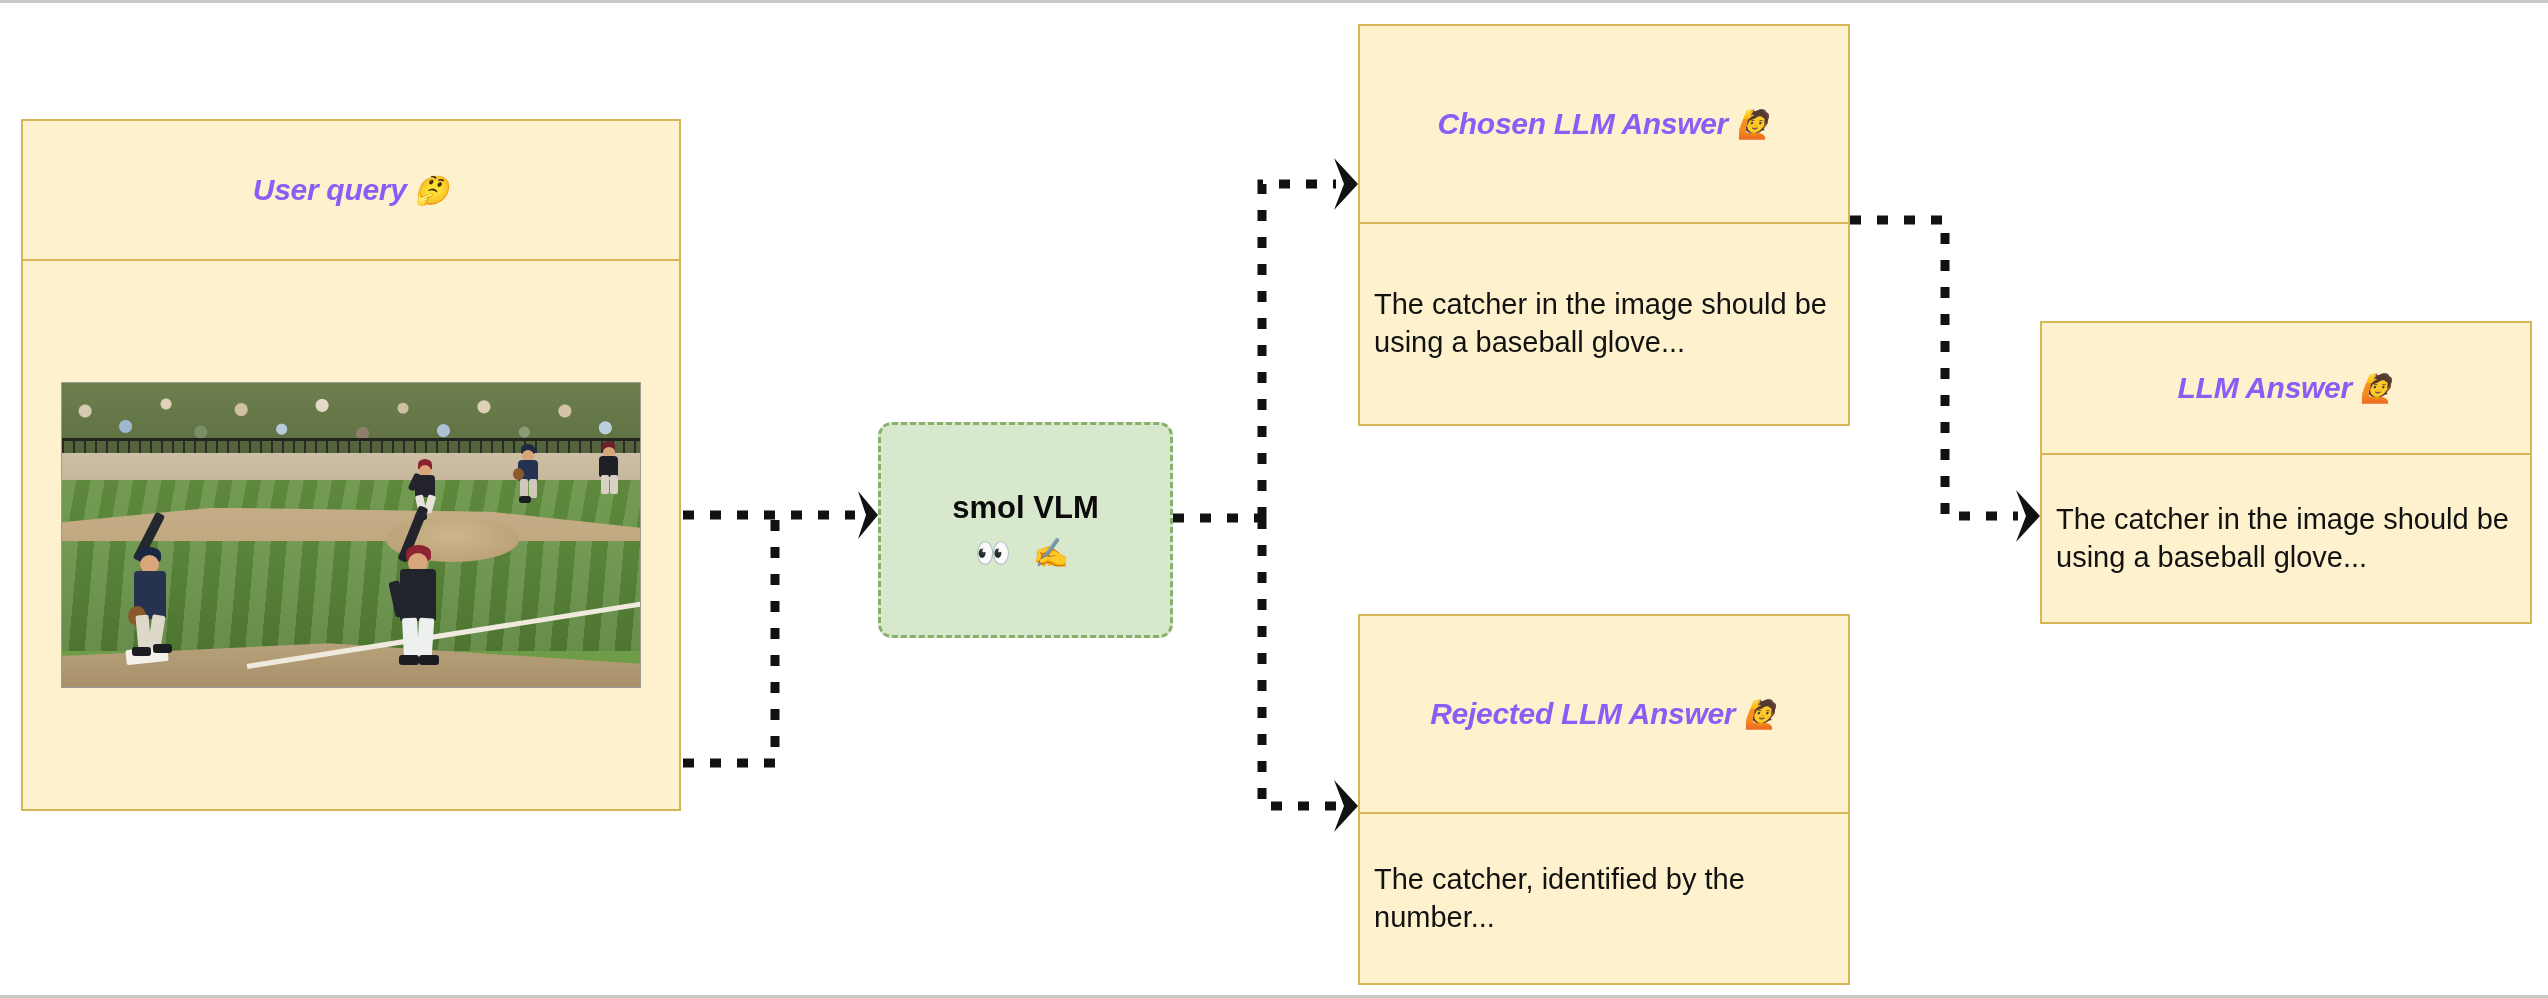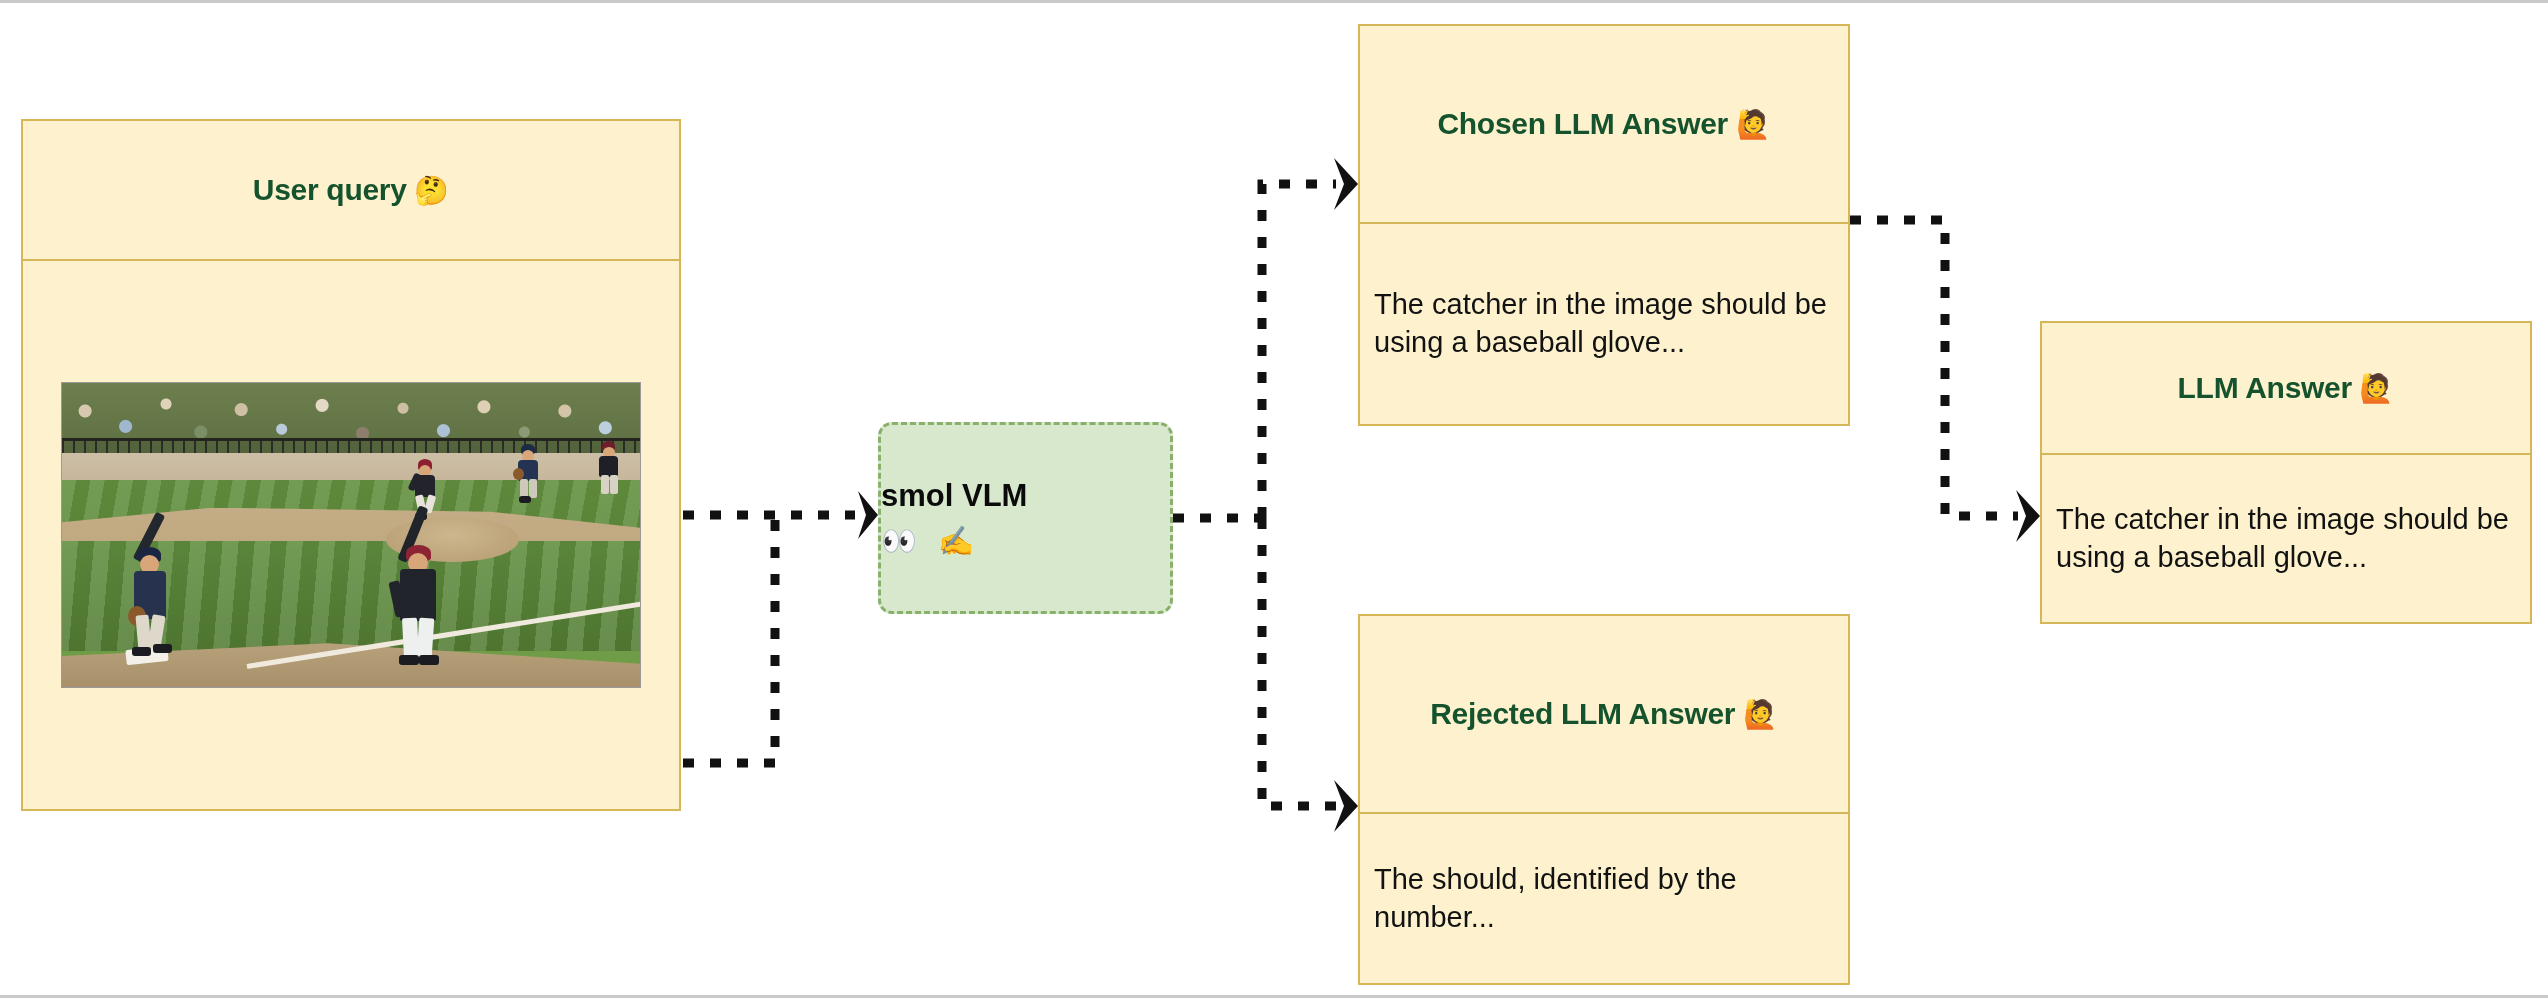--- a/index.html
+++ b/index.html
@@ -36,22 +36,23 @@
     align-items: center;
     justify-content: center;
     padding: 6px 14px;
   }
   .node .row + .row {
     border-top: 2px solid #d6b656;
   }
   .title-row {
     font-weight: bold;
     font-size: 30px;
-    color: #14532d;
+    color: #8b5cf6;
     letter-spacing: -0.3px;
+    font-style: italic;
   }
   .body-row {
     font-size: 29px;
     color: #121212;
     line-height: 1.3;
   }
   .emoji {
     font-family: "DejaVu Sans", sans-serif;
     font-weight: normal;
     margin-left: 8px;
@@ -151,27 +152,28 @@
   .pl-arm   { position: absolute; border-radius: 3px; }
   .pl-glove { position: absolute; border-radius: 50%; background: #8a5a2b; }
   .pl-shoe  { position: absolute; border-radius: 3px; background: #1b1b22; }
 
   
   #smol-vlm-node {
     position: absolute;
     left: 878px;
     top: 419px;
     width: 295px;
-    height: 192px;
+    height: 216px;
     box-sizing: border-box;
     background: #d8e8cd;
     border: 3px dashed #88b06a;
     border-radius: 14px;
     display: flex;
     flex-direction: column;
+    align-items: center;
     justify-content: center;
     gap: 10px;
   }
   #smol-vlm-node .vlm-label {
     font-weight: bold;
     font-size: 31px;
     color: #0b0b0b;
   }
   #smol-vlm-node .vlm-emoji {
     font-family: "DejaVu Sans", sans-serif;
@@ -300,21 +302,21 @@
       <span>The catcher in the image should be using a baseball glove...</span>
     </div>
   </div>
 
   <div class="node" id="rejected-answer-node">
     <div class="row title-row ttl">
       <span>Rejected LLM Answer</span>
       <span class="emoji">🙋</span>
     </div>
     <div class="row body-row" style="flex:1 1 auto;">
-      <span>The should, identified by the number...</span>
+      <span>The catcher, identified by the number...</span>
     </div>
   </div>
 
   <div class="node" id="llm-answer-node">
     <div class="row title-row ttl">
       <span>LLM Answer</span>
       <span class="emoji">🙋</span>
     </div>
     <div class="row body-row" style="flex:1 1 auto;">
       <span>The catcher in the image should be using a baseball glove...</span>

